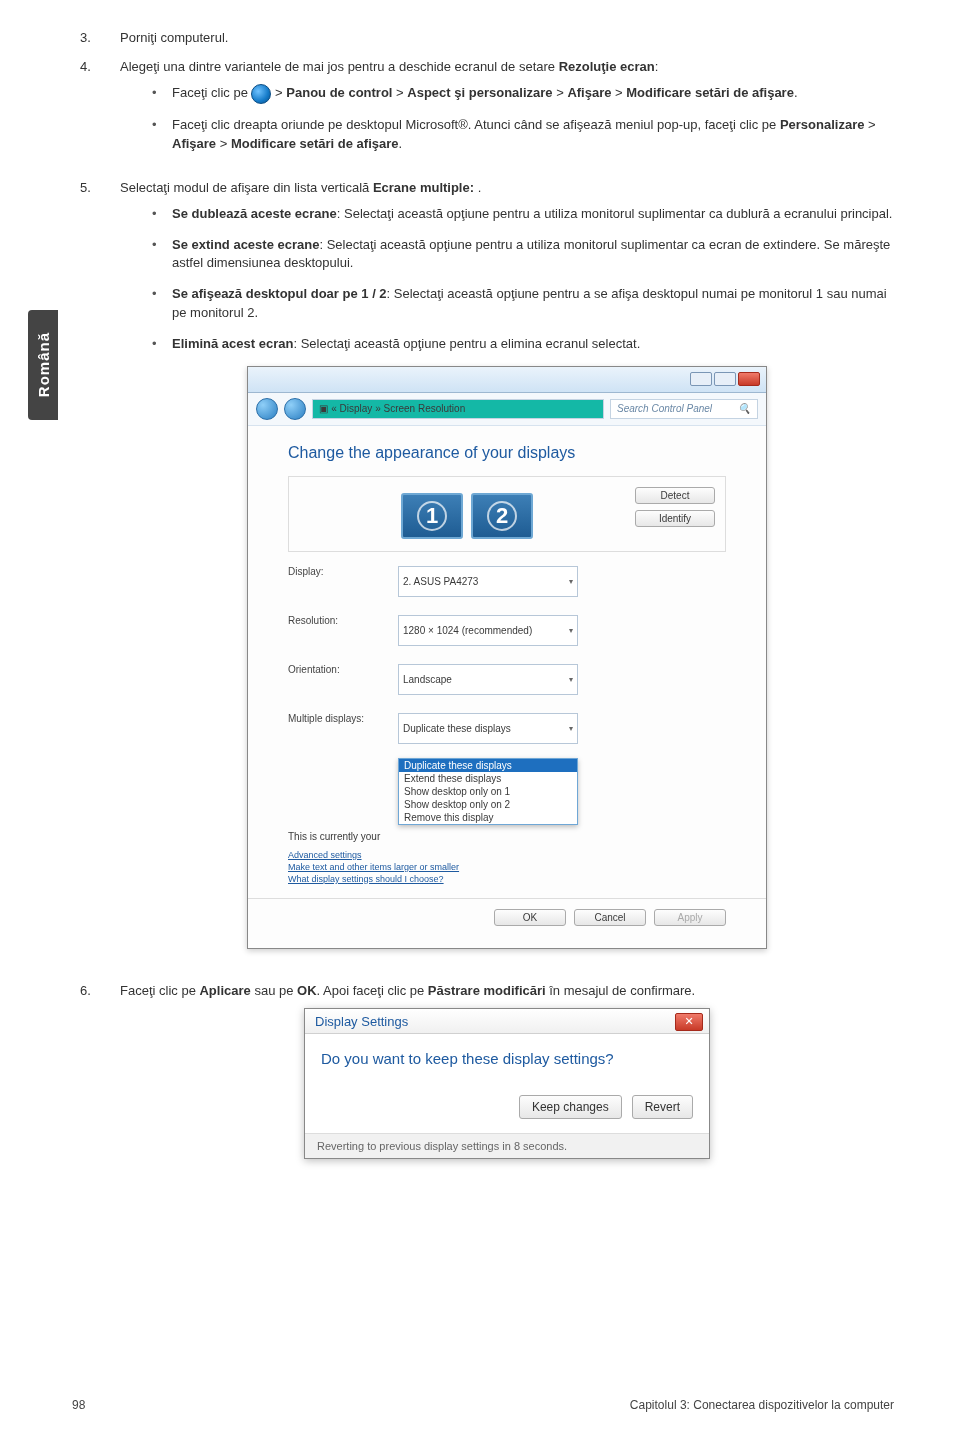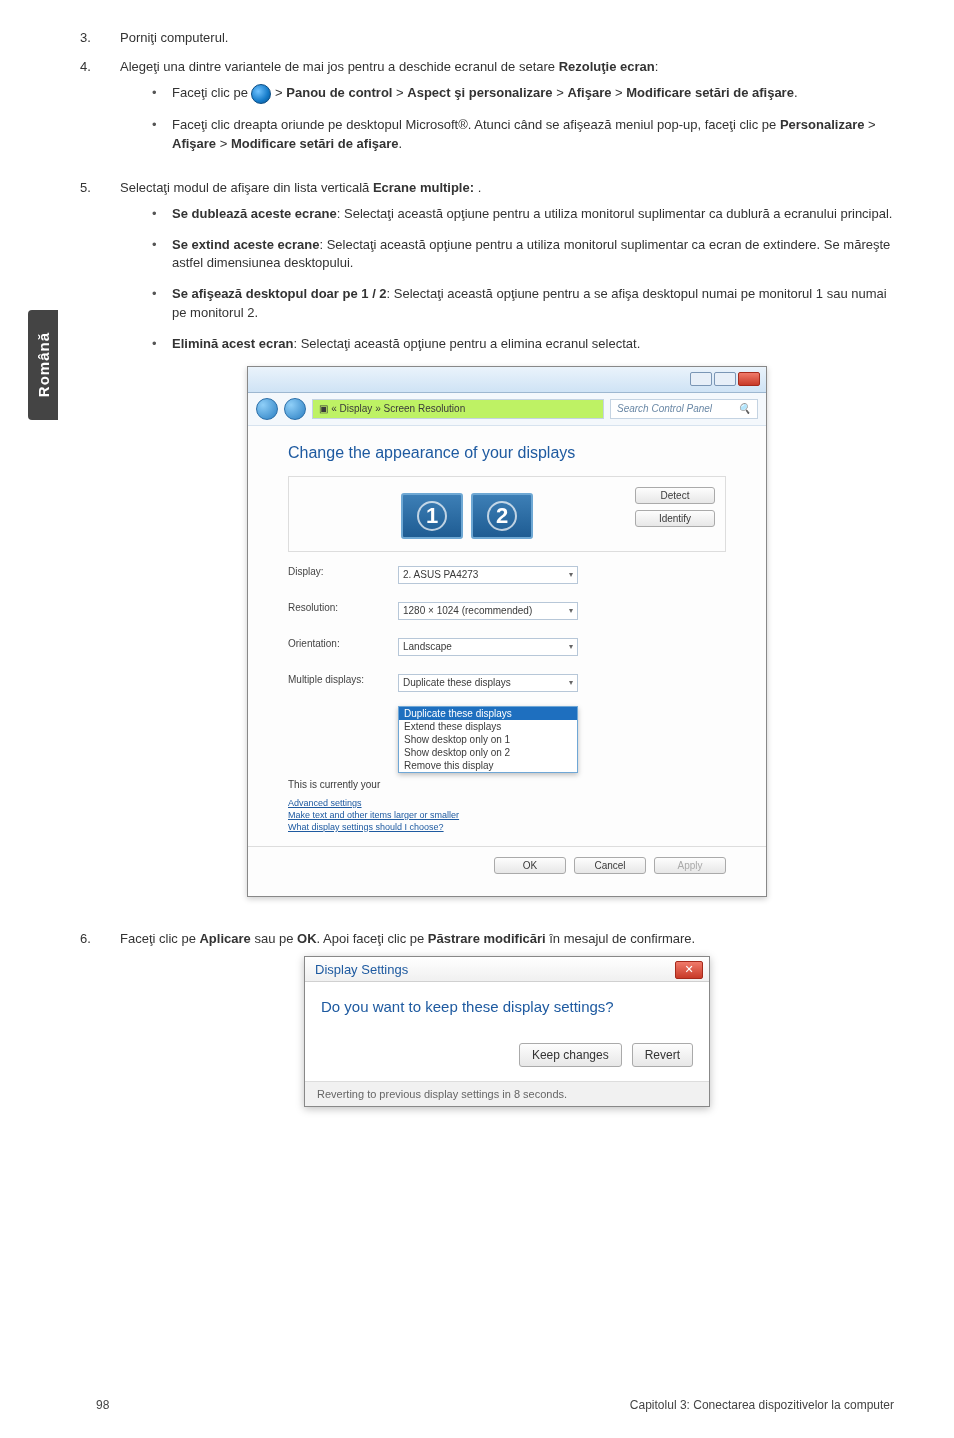--- a/index.html
+++ b/index.html
@@ -15,53 +15,53 @@
     ul.sub > li { position: relative; padding-left: 22px; margin-bottom: 12px; line-height: 1.45; }
     ul.sub > li::before { content: '•'; position: absolute; left: 2px; color: #555; }
     strong { font-weight: bold; }
     .start-orb { display: inline-block; width: 20px; height: 20px; background: radial-gradient(circle at 35% 35%, #6fc2ff, #147ac8 60%, #0a4d85); border-radius: 50%; vertical-align: middle; border: 1px solid #0a4d85; }
     .win7win { width: 520px; margin: 10px auto 20px; border: 1px solid #888; background: #fdfdfd; box-shadow: 0 2px 6px rgba(0,0,0,.2); font-size: 10px; color: #3a3a3a; }
     .win7win .titlebar { height: 26px; background: linear-gradient(#eaf3fb, #cfe3f5); display: flex; align-items: center; padding: 0 6px; justify-content: flex-end; gap: 2px; border-bottom: 1px solid #9db7d0; }
     .win7win .titlebar .tbtn { width: 22px; height: 14px; border: 1px solid #7a96b5; background: #e7eff8; border-radius: 2px; }
     .win7win .titlebar .close { background: linear-gradient(#f07a6a, #c83a28); border-color: #a52a1c; }
     .win7win .addr { display: flex; align-items: center; gap: 6px; padding: 5px 8px; background: #f4f8fc; border-bottom: 1px solid #d7e3ef; }
     .win7win .navbtn { width: 22px; height: 22px; border-radius: 50%; background: radial-gradient(circle at 30% 30%, #8fcff8, #2a7ec2); border: 1px solid #2a6ea8; }
-    .win7win .crumb { flex: 1; background: #bef264; border: 1px solid #c4d3e2; height: 20px; display: flex; align-items: center; padding: 0 6px; }
+    .win7win .crumb { flex: 1; background: #14b8a6; border: 1px solid #c4d3e2; height: 20px; display: flex; align-items: center; padding: 0 6px; }
     .win7win .search { width: 148px; background: #fff; border: 1px solid #c4d3e2; height: 20px; display: flex; align-items: center; padding: 0 6px; color: #6a88a6; font-style: italic; }
     .win7win .pane { padding: 18px 40px 22px; }
     .win7win h3 { font-size: 16px; color: #1e5aa0; font-weight: normal; margin-bottom: 14px; }
     .monitors-row { display: flex; align-items: flex-start; border: 1px solid #ddd; padding: 10px; margin-bottom: 14px; }
     .monitors { flex: 1; display: flex; gap: 8px; justify-content: center; padding: 6px 0 2px; }
     .monitor { width: 62px; height: 46px; background: linear-gradient(#3d7fb6, #1e5c93); border: 2px solid #6ea8d4; border-radius: 3px; display: flex; align-items: center; justify-content: center; color: #fff; font-size: 22px; font-weight: bold; position: relative; }
     .monitor .circ { width: 30px; height: 30px; border: 2px solid rgba(255,255,255,.7); border-radius: 50%; display: flex; align-items: center; justify-content: center; }
     .side-btns { width: 80px; display: flex; flex-direction: column; gap: 6px; }
     .btn { background: linear-gradient(#fdfdfd, #e7e7e7); border: 1px solid #aaa; border-radius: 3px; padding: 2px 6px; font-size: 10px; text-align: center; cursor: default; }
     .form-row { display: flex; align-items: flex-start; margin-bottom: 18px; }
     .form-row .lbl { width: 110px; color: #444; }
-    .form-row .ctl { width: 180px; background: #fff; border: 1px solid #b7c7d8; padding: 1px 4px; height: 18px; display: flex; align-items: center; justify-content: space-between; }
+    .form-row .ctl { width: 180px; background: #fff; border: 1px solid #b7c7d8; padding: 1px 4px; height: 31px; display: flex; align-items: center; justify-content: space-between; }
     .form-row .ctl .arr { font-size: 8px; color: #666; }
     .dropdown-open { border: 1px solid #6fa7d6; background: #fff; box-shadow: 0 2px 5px rgba(0,0,0,.25); width: 180px; margin-left: 110px; margin-top: -4px; margin-bottom: 6px; }
     .dropdown-open .opt { padding: 1px 5px; }
     .dropdown-open .opt.sel { background: #1e6fbf; color: #fff; }
     .linklike { color: #1e5aa0; text-decoration: underline; font-size: 9px; display: inline-block; margin-top: 2px; }
     .advlink { text-align: left; margin-top: 6px; }
     .hr { border-top: 1px solid #ddd; margin: 14px -40px 10px; }
     .dlg-btns { display: flex; gap: 8px; justify-content: flex-end; }
     .dlg-btns .btn { width: 72px; }
     .dlg-btns .btn.disabled { color: #aaa; }
     .dialog { width: 406px; margin: 10px auto; border: 1px solid #888; background: #f5f5f5; box-shadow: 0 2px 8px rgba(0,0,0,.25); font-size: 12px; }
     .dialog .dlg-head { display: flex; justify-content: space-between; align-items: center; padding: 4px 6px 2px 10px; border-bottom: 1px solid #d0d0d0; background: linear-gradient(#fff, #f0f0f0); }
     .dialog .dlg-head .t { color: #1e5aa0; font-size: 13px; }
     .dialog .xbtn { width: 28px; height: 18px; background: linear-gradient(#f07a6a, #c83a28); border: 1px solid #a52a1c; border-radius: 2px; color: #fff; font-size: 11px; display: flex; align-items: center; justify-content: center; }
     .dialog .dlg-body { padding: 16px 16px 14px; background: #fff; }
     .dialog .dlg-body .q { color: #1e5aa0; font-size: 15px; margin-bottom: 28px; }
     .dialog .dlg-body .row { display: flex; gap: 10px; justify-content: flex-end; }
     .dialog .dlg-body .row .btn { padding: 4px 12px; font-size: 12px; }
     .dialog .dlg-foot { padding: 6px 12px; color: #666; font-size: 11px; border-top: 1px solid #ddd; background: #f1f1f1; }
-    .footer { position: absolute; bottom: 26px; left: 96px; right: 60px; display: flex; justify-content: space-between; font-size: 12px; color: #444; }
+    .footer { position: absolute; bottom: 26px; left: 72px; right: 60px; display: flex; justify-content: space-between; font-size: 12px; color: #444; }
   </style>
 </head>
 <body>
 
 <div class="side-tab">
     <span>Română</span>
   </div>
 
 <div class="content">
   <ol class="main">

